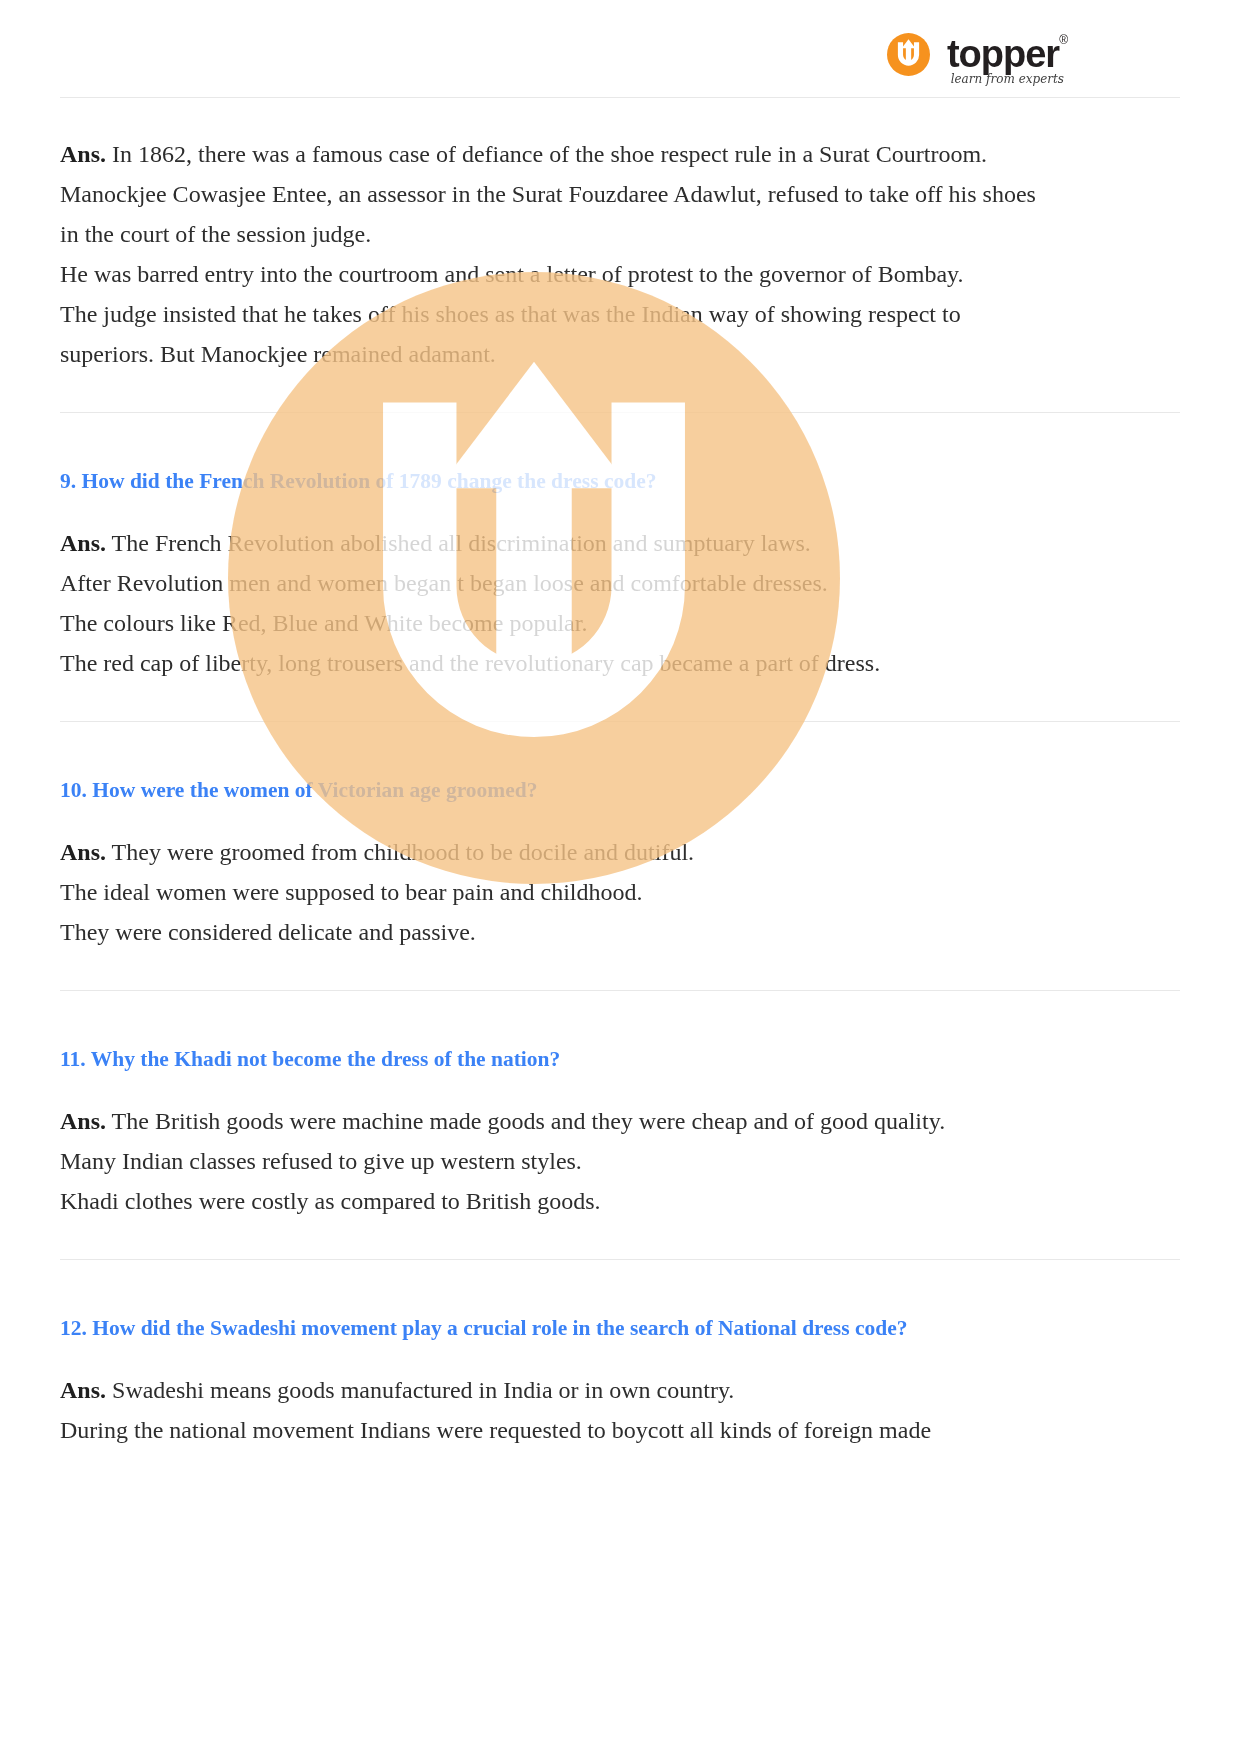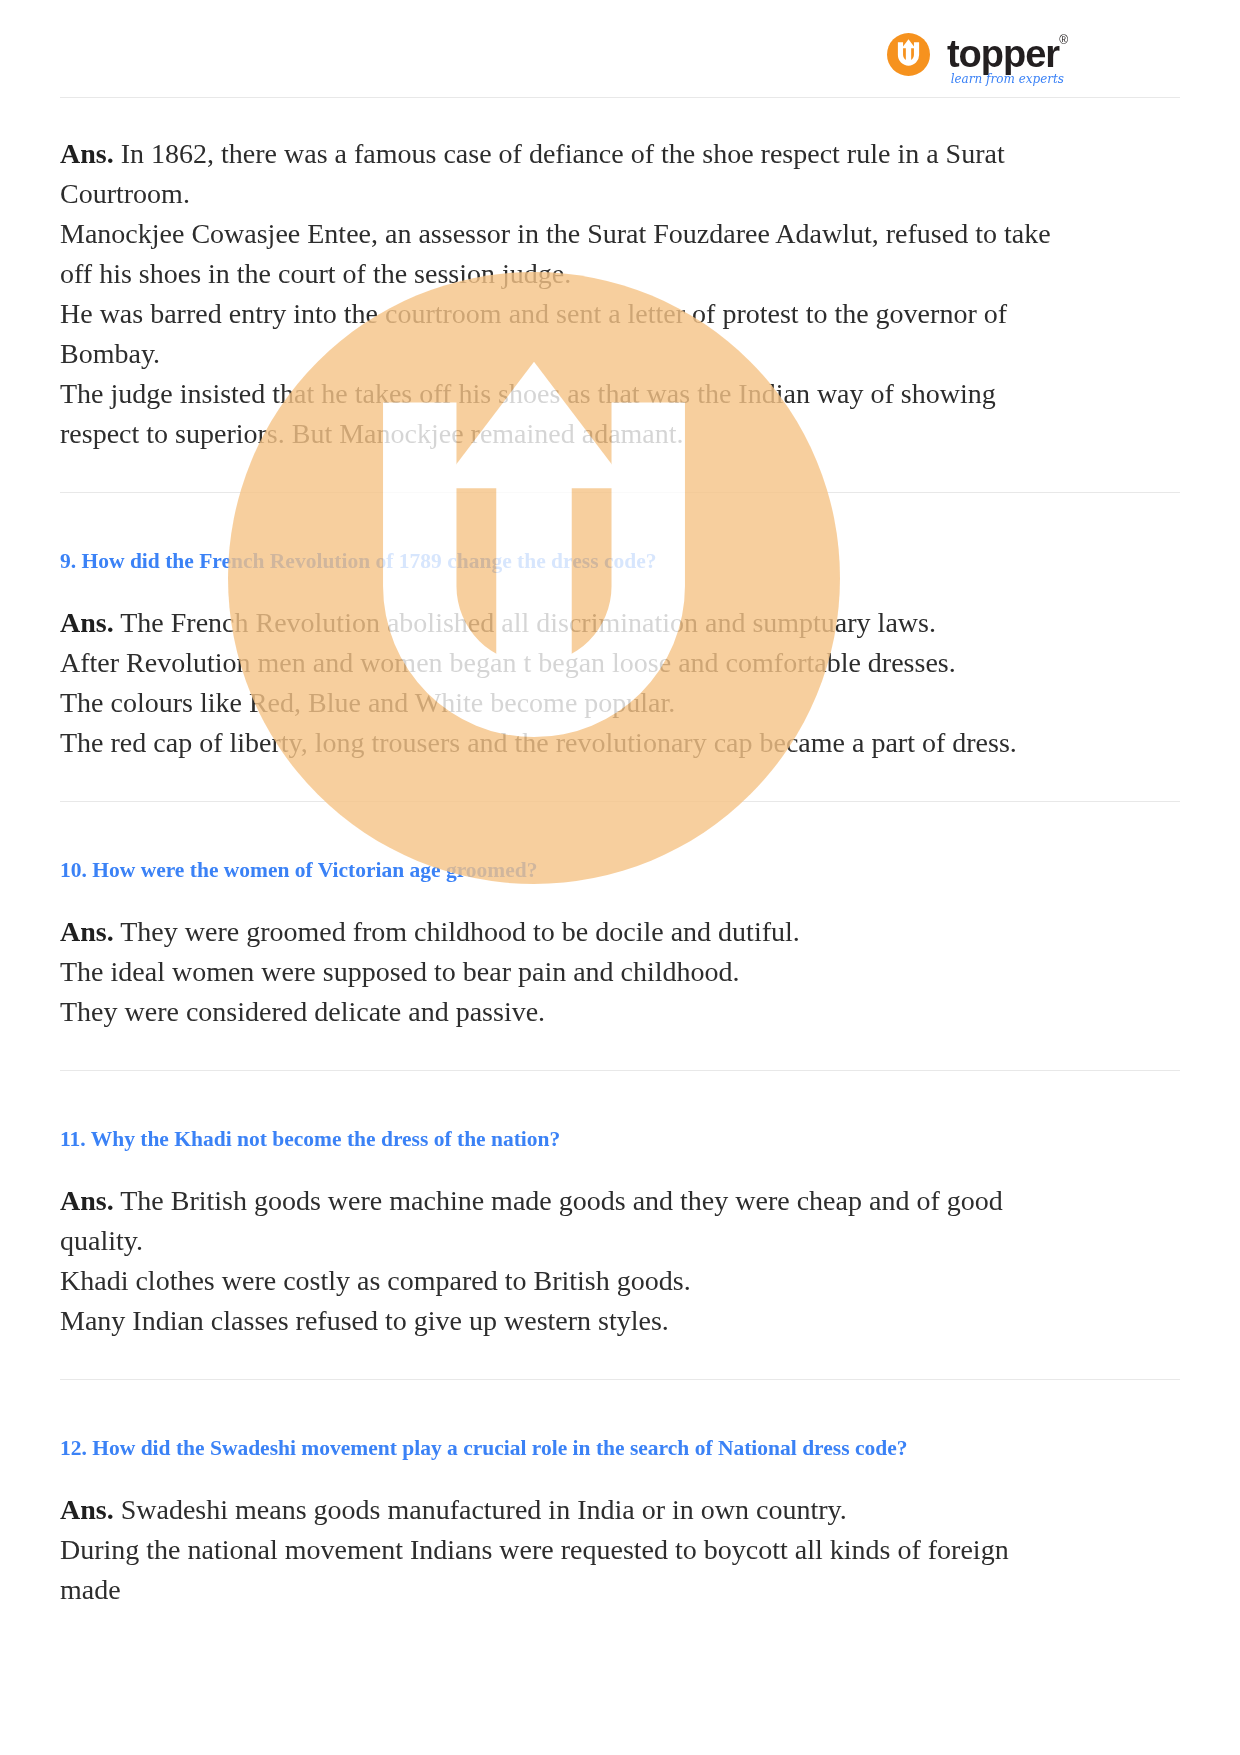--- a/index.html
+++ b/index.html
@@ -20,33 +20,33 @@
   .logo-mark{width:43px;height:43px;display:block;}
   .logo-mark svg{width:43px;height:43px;display:block;}
   .brand-col{display:flex;flex-direction:column;align-items:flex-end;}
   .brand-line{display:flex;align-items:flex-start;line-height:1;}
   .brand{
     font-family:"Liberation Sans","DejaVu Sans",sans-serif;
     font-weight:700;font-size:38px;line-height:42px;letter-spacing:-1px;color:#231f20;
   }
   .reg{font-family:"Liberation Sans",sans-serif;font-size:12px;line-height:12px;margin-top:1px;color:#231f20;}
   .tagline{
-    font-family:"DejaVu Serif",serif;font-style:italic;font-size:12px;color:#3b82f6;
+    font-family:"DejaVu Serif",serif;font-style:italic;font-size:12px;color:#404040;
     margin-top:-3px;margin-right:4px;
   }
   
   .content{position:relative;}
   .section{padding:36px 0 38px;}
   .section + .section{border-top:1px solid var(--divider);}
   .q{
     font-size:21.5px;font-weight:700;line-height:40px;color:#3b82f6;
     margin:12px 0 22px 0;max-width:1000px;
   }
   .line{
-    font-size:28px;line-height:40px;margin:0;max-width:1000px;color:#2d2d2d;
+    font-size:24px;line-height:40px;margin:0;max-width:1000px;color:#2d2d2d;
   }
   .line strong{font-weight:700;color:#1f1f1f;}
   
   .watermark{
     position:absolute;left:228px;top:272px;width:612px;height:612px;
     z-index:2;opacity:0.8;pointer-events:none;
   }
   .watermark svg{width:100%;height:100%;display:block;}
 </style>
 </head>
@@ -92,22 +92,22 @@
       </section>
       <section class="section">
         <h2 class="q">10. How were the women of Victorian age groomed?</h2>
         <p class="line"><strong>Ans.</strong> They were groomed from childhood to be docile and dutiful.</p>
         <p class="line">The ideal women were supposed to bear pain and childhood.</p>
         <p class="line">They were considered delicate and passive.</p>
       </section>
       <section class="section">
         <h2 class="q">11. Why the Khadi not become the dress of the nation?</h2>
         <p class="line"><strong>Ans.</strong> The British goods were machine made goods and they were cheap and of good quality.</p>
+        <p class="line">Many Indian classes refused to give up western styles.</p>
         <p class="line">Khadi clothes were costly as compared to British goods.</p>
-        <p class="line">Many Indian classes refused to give up western styles.</p>
       </section>
       <section class="section">
         <h2 class="q">12. How did the Swadeshi movement play a crucial role in the search of National dress code?</h2>
         <p class="line"><strong>Ans.</strong> Swadeshi means goods manufactured in India or in own country.</p>
         <p class="line">During the national movement Indians were requested to boycott all kinds of foreign made</p>
       </section>
     </div>
 
 </div>
 

